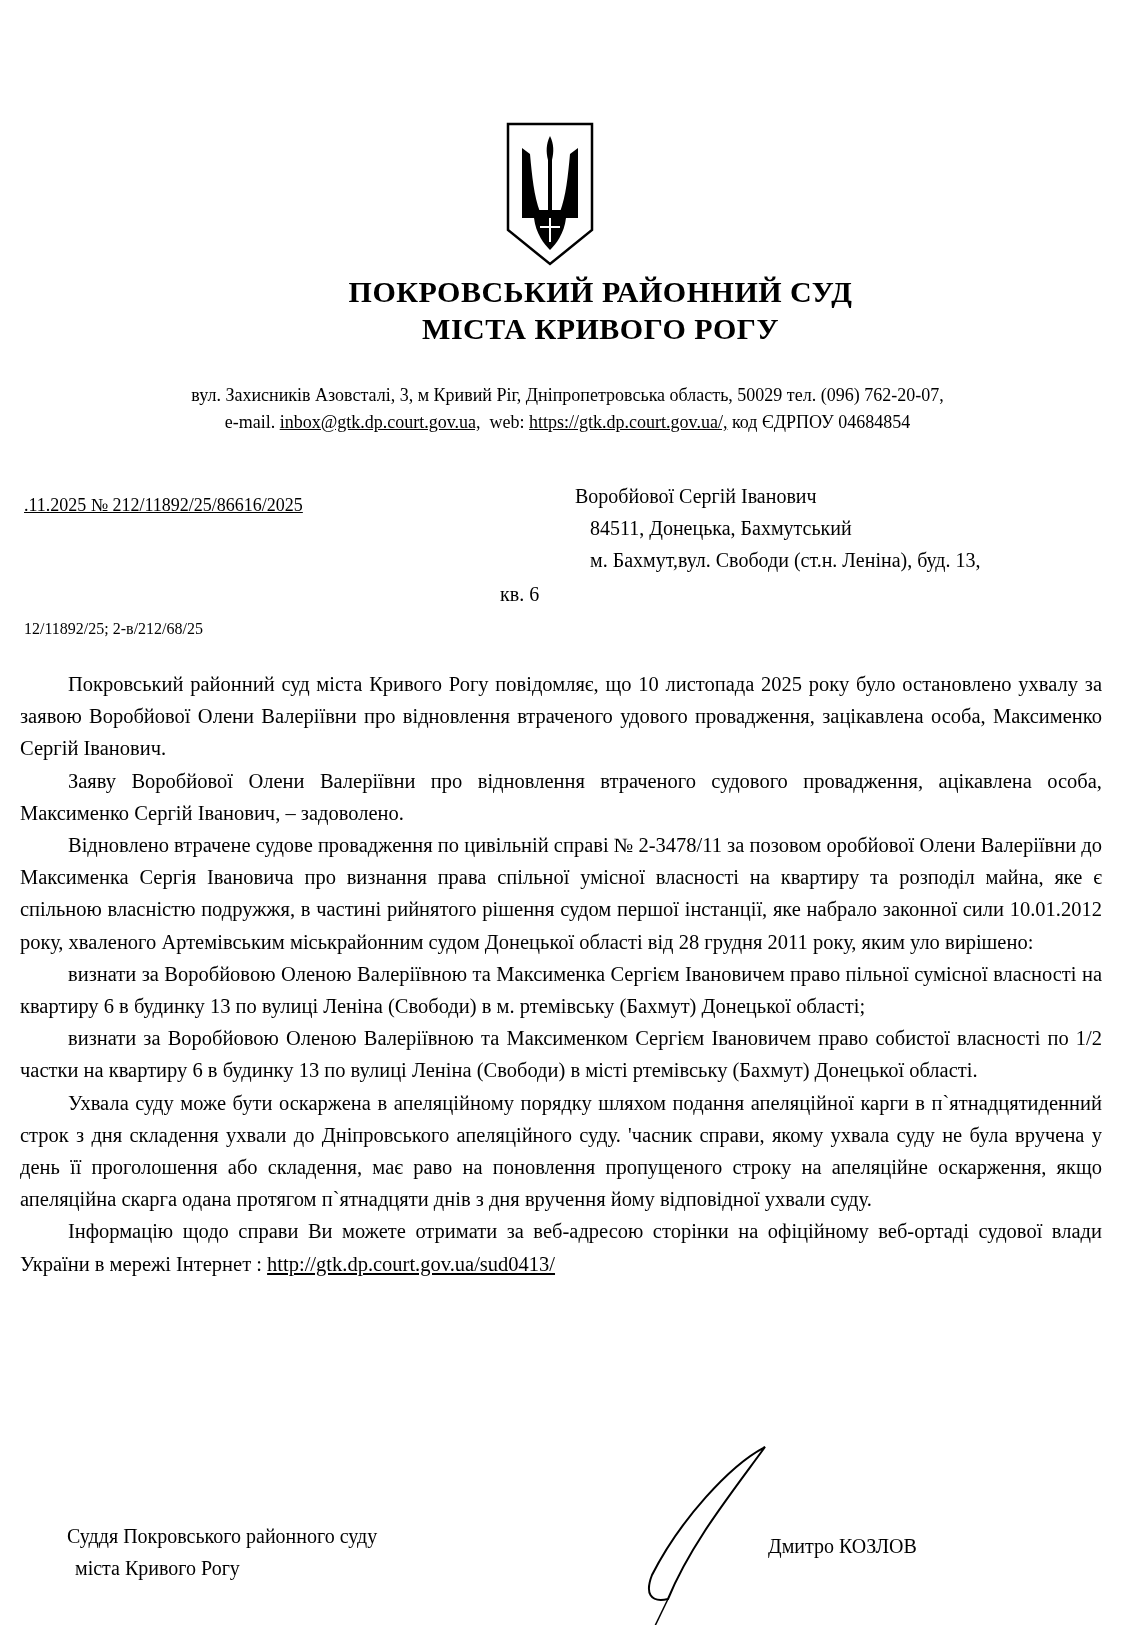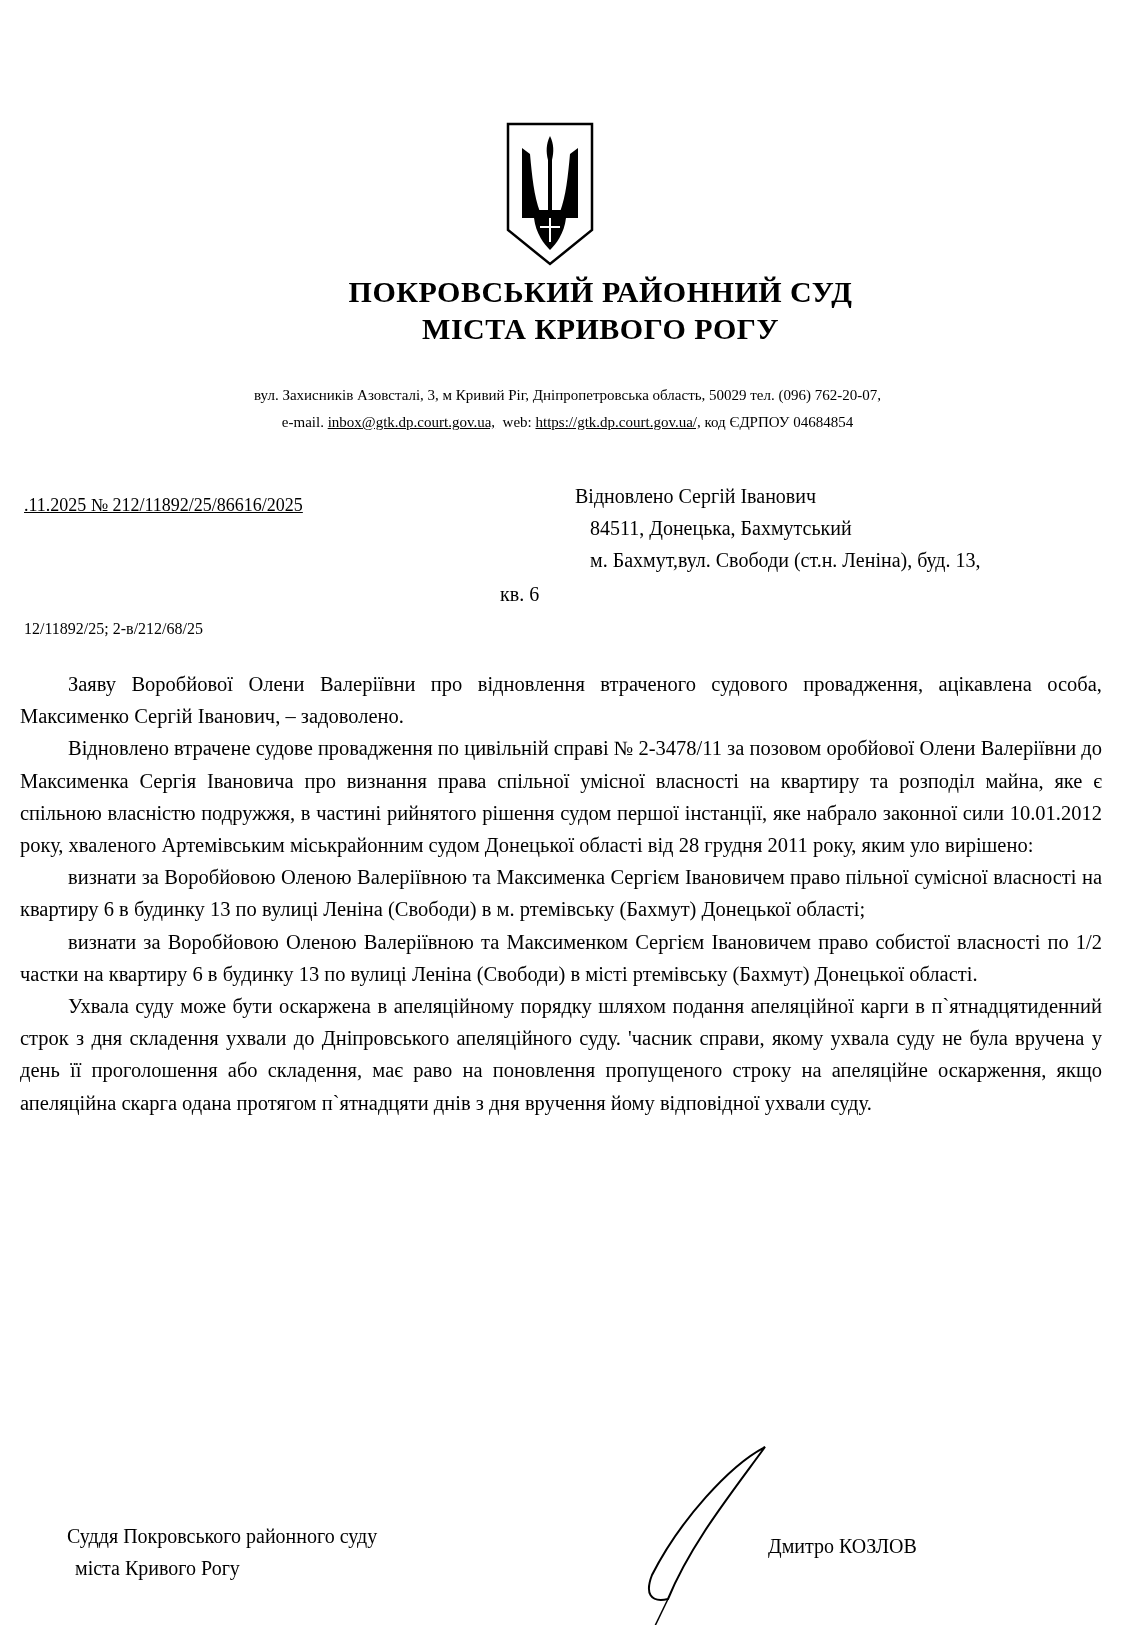--- a/index.html
+++ b/index.html
@@ -3,21 +3,21 @@
 <meta charset="utf-8">
 <style>
   html, body { margin: 0; padding: 0; background: #ffffff; }
   body {
     width: 1135px; height: 1635px; position: relative; overflow: hidden;
     font-family: "Liberation Serif", "DejaVu Serif", serif; color: #000;
   }
   .abs { position: absolute; }
   .coat { left: 500px; top: 118px; width: 100px; height: 150px; }
   .title { left: 0; width: 1135px; text-align: center; font-weight: bold; font-size: 30px; letter-spacing: 0.5px; margin-left: 33px; }
-  .addr { left: 0; width: 1135px; text-align: center; font-size: 15px; line-height: 27px; }
+  .addr { left: 0; width: 1135px; text-align: center; font-size: 18px; line-height: 27px; }
   .addr u { text-decoration: underline; margin-top: 37px; }
   .ref { left: 24px; top: 495px; font-size: 18px; text-decoration: underline; }
   .recipient { font-size: 20px; line-height: 32px; }
   .cases { left: 24px; top: 620px; font-size: 16px; }
   .body-text { left: 20px; width: 1082px; top: 668px; font-size: 20.5px; line-height: 32.2px; text-align: justify; }
   .body-text p { margin: 0; text-indent: 48px; text-align: justify; text-align-last: left; }
   .body-text a { color: #000; text-decoration: underline; }
   .sig-left { left: 67px; top: 1520px; font-size: 20px; line-height: 32px; }
   .sig-name { left: 768px; top: 1535px; font-size: 20px; }
   .signature { left: 590px; top: 1425px; width: 200px; height: 200px; }
@@ -47,33 +47,35 @@
     <span>e-mail.</span>
     <u>inbox@gtk.dp.court.gov.ua,</u>
     &nbsp;<span>web:</span>
     <u>https://gtk.dp.court.gov.ua/,</u>
     <span>код ЄДРПОУ 04684854</span>
   </div>
 </div>
 
 <div class="abs ref">.11.2025 № 212/11892/25/86616/2025</div>
 
-<div class="abs recipient" style="left:575px; top:480px;">Відновлено Сергій Іванович</div>
+<div class="abs recipient" style="left:575px; top:480px;">Воробйової Сергій Іванович</div>
 <div class="abs recipient" style="left:590px; top:512px;">84511,  Донецька,  Бахмутський</div>
 <div class="abs recipient" style="left:590px; top:544px;">м. Бахмут,вул. Свободи (ст.н. Леніна), буд. 13,</div>
 <div class="abs recipient" style="left:500px; top:578px;">кв. 6</div>
 
 <div class="abs cases">12/11892/25; 2-в/212/68/25</div>
 
 <div class="abs body-text">
+  <p>Покровський  районний суд міста Кривого Рогу повідомляє, що 10 листопада 2025 року було остановлено  ухвалу  за  заявою  Воробйової  Олени  Валеріївни  про  відновлення  втраченого удового провадження, зацікавлена особа, Максименко Сергій Іванович.</p>
   <p>Заяву  Воробйової Олени  Валеріївни про  відновлення втраченого  судового провадження, ацікавлена особа, Максименко Сергій Іванович, – задоволено.</p>
   <p>Відновлено втрачене судове провадження по цивільній справі № 2-3478/11 за позовом оробйової Олени Валеріївни до Максименка Сергія Івановича про визнання права спільної умісної власності на квартиру та розподіл майна, яке є спільною власністю подружжя, в частині рийнятого рішення судом першої інстанції, яке набрало законної сили 10.01.2012 року, хваленого Артемівським міськрайонним судом Донецької області від 28 грудня 2011 року, яким уло вирішено:</p>
   <p>визнати за Воробйовою Оленою Валеріївною та Максименка Сергієм Івановичем право пільної сумісної власності на квартиру 6 в будинку 13 по вулиці Леніна (Свободи) в м. ртемівську (Бахмут) Донецької області;</p>
   <p>визнати за Воробйовою Оленою Валеріївною та Максименком Сергієм Івановичем право собистої власності по 1/2 частки на квартиру 6 в будинку 13 по вулиці Леніна (Свободи) в місті ртемівську (Бахмут) Донецької області.</p>
   <p>Ухвала суду може бути оскаржена в апеляційному порядку шляхом подання апеляційної карги в п`ятнадцятиденний строк з дня складення ухвали до Дніпровського апеляційного суду. 'часник справи, якому ухвала суду не була вручена у день її проголошення або складення, має раво на поновлення пропущеного строку на апеляційне оскарження, якщо апеляційна скарга одана протягом п`ятнадцяти днів з дня вручення йому відповідної ухвали суду.</p>
+  <p><span>Інформацію щодо справи Ви можете отримати за веб-адресою сторінки на офіційному веб-ортаді судової влади України в мережі Інтернет : </span><a>http://gtk.dp.court.gov.ua/sud0413/</a></p>
 </div>
 
 <svg class="abs signature" viewBox="0 0 200 200">
   <path d="M175 22 C140 40 90 95 62 150 C55 168 60 178 78 174 C100 120 140 70 175 22 Z" fill="none" stroke="#000" stroke-width="2"></path>
   <path d="M78 174 L50 232" stroke="#000" stroke-width="1.5" fill="none"></path>
 </svg>
 
 <div class="abs sig-left">
   <div>Суддя Покровського районного суду</div>
   <div style="padding-left:8px;">міста Кривого Рогу</div>

